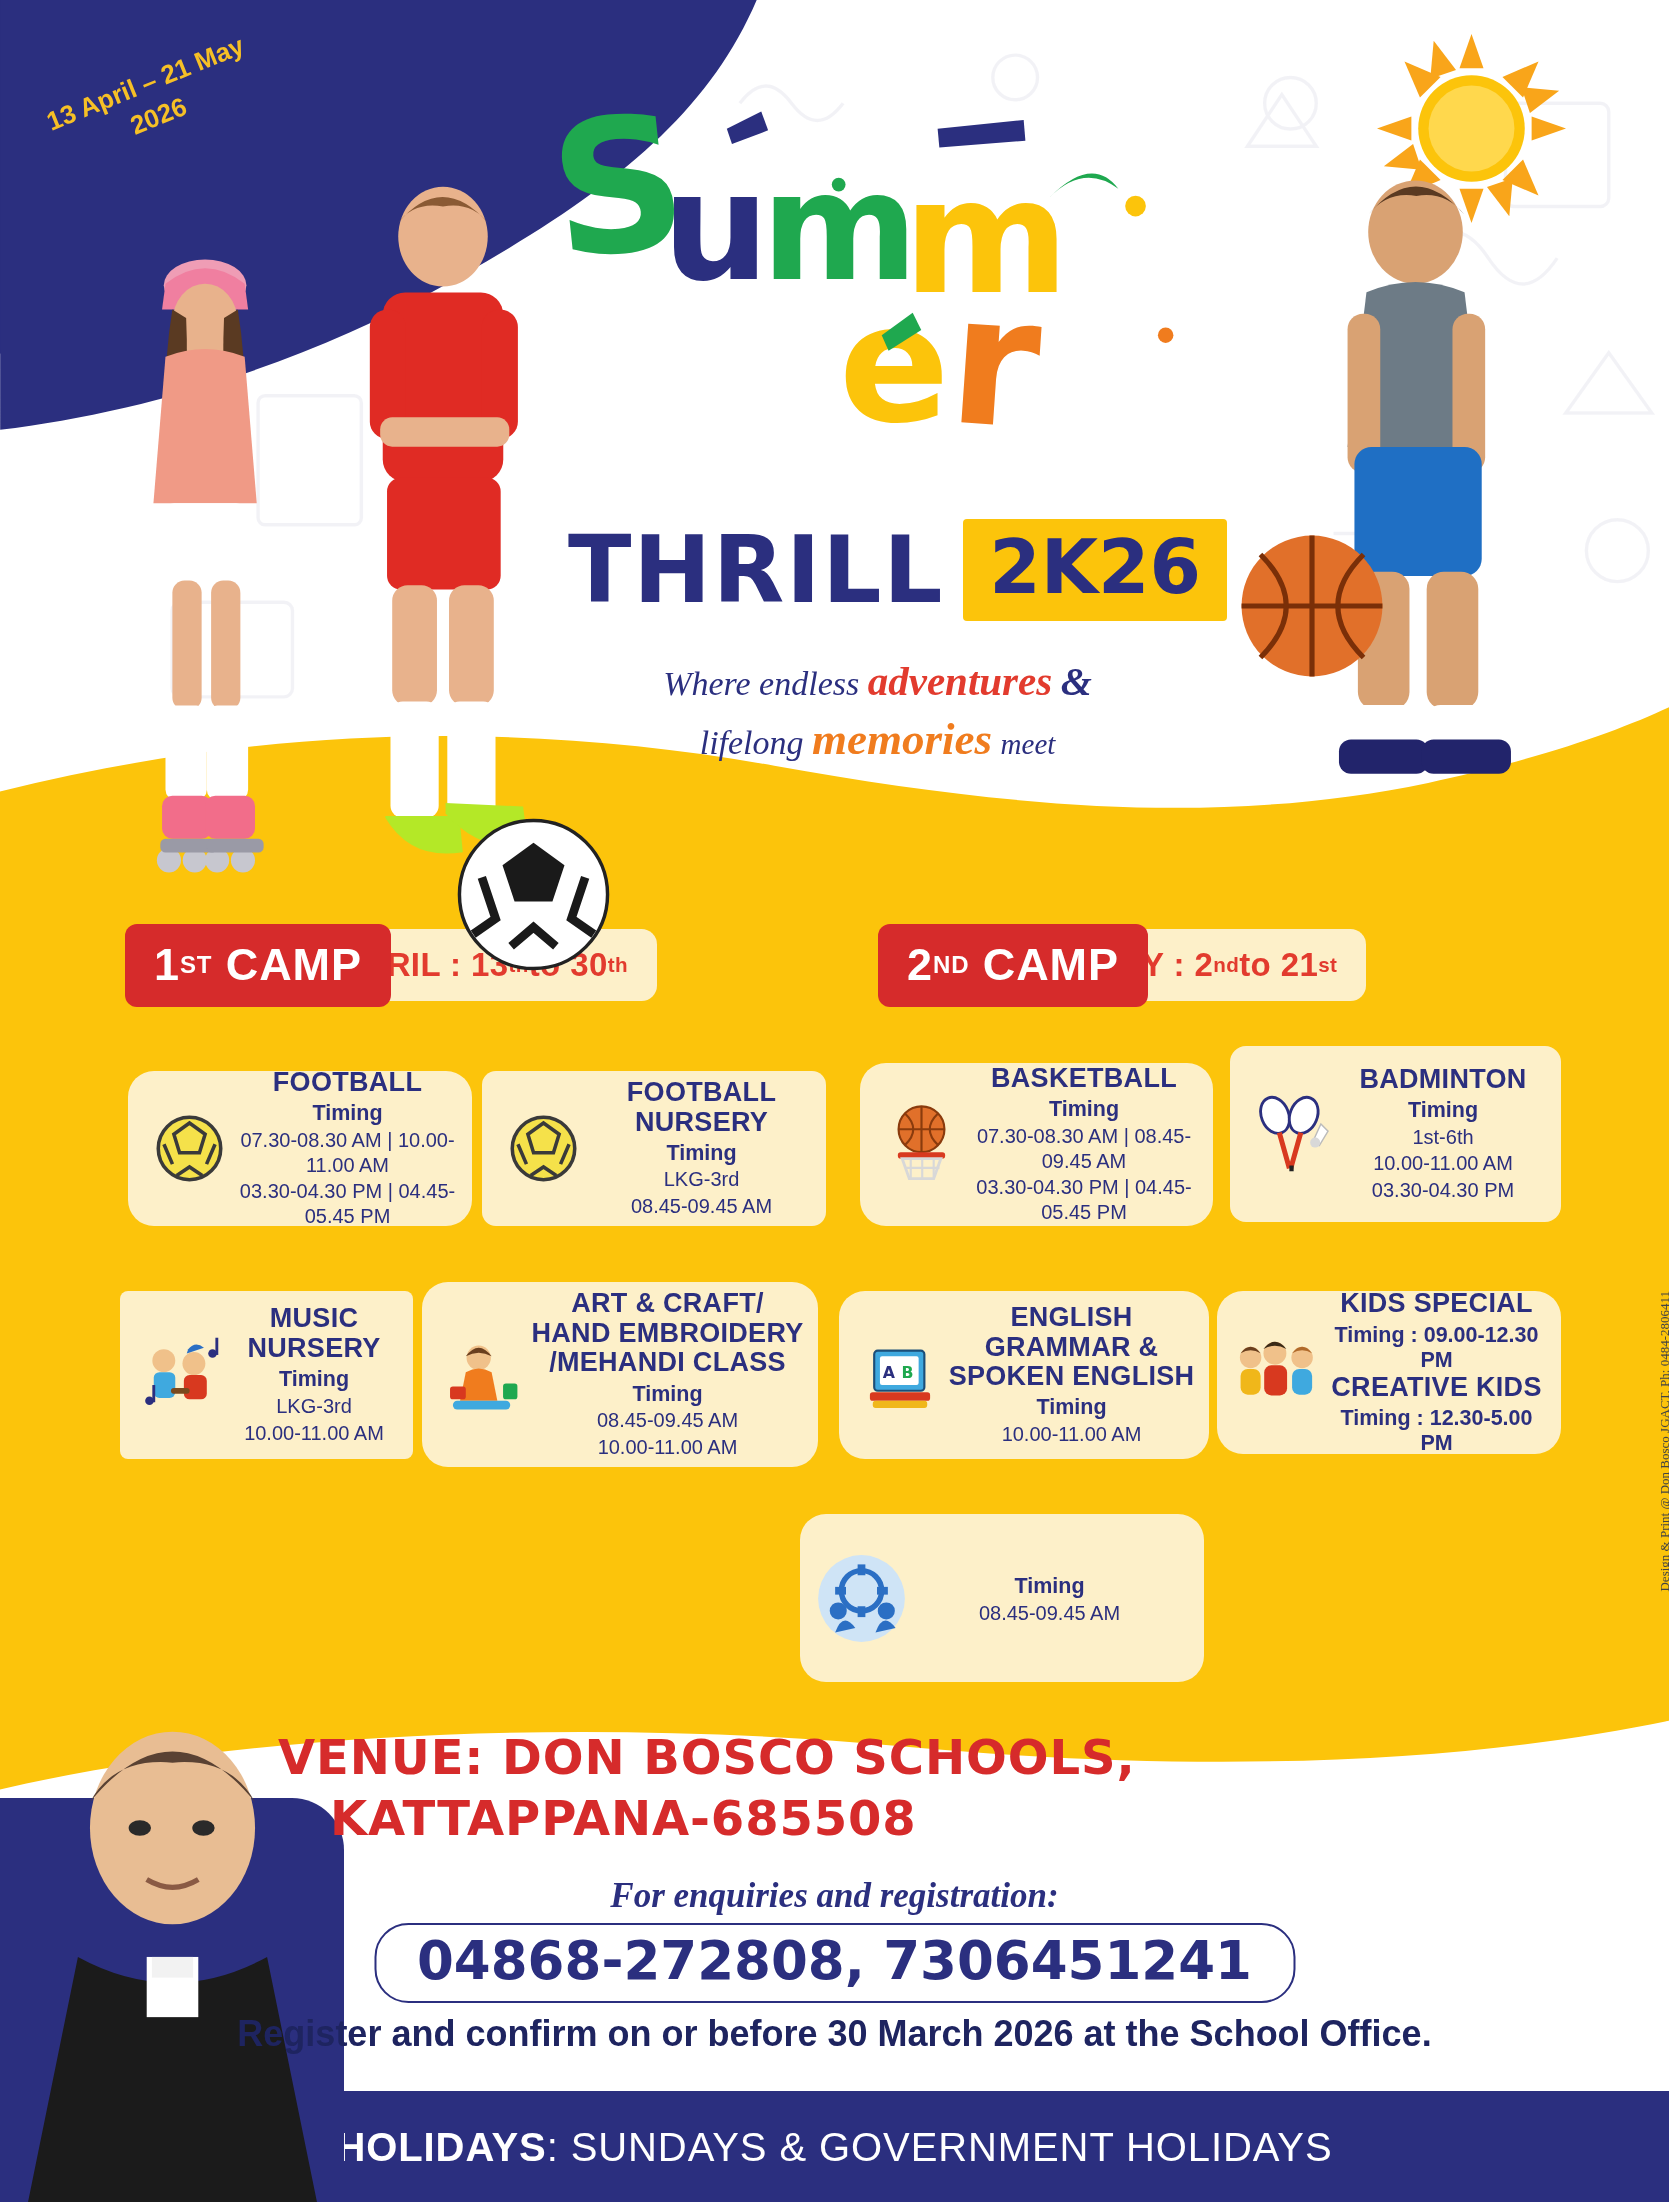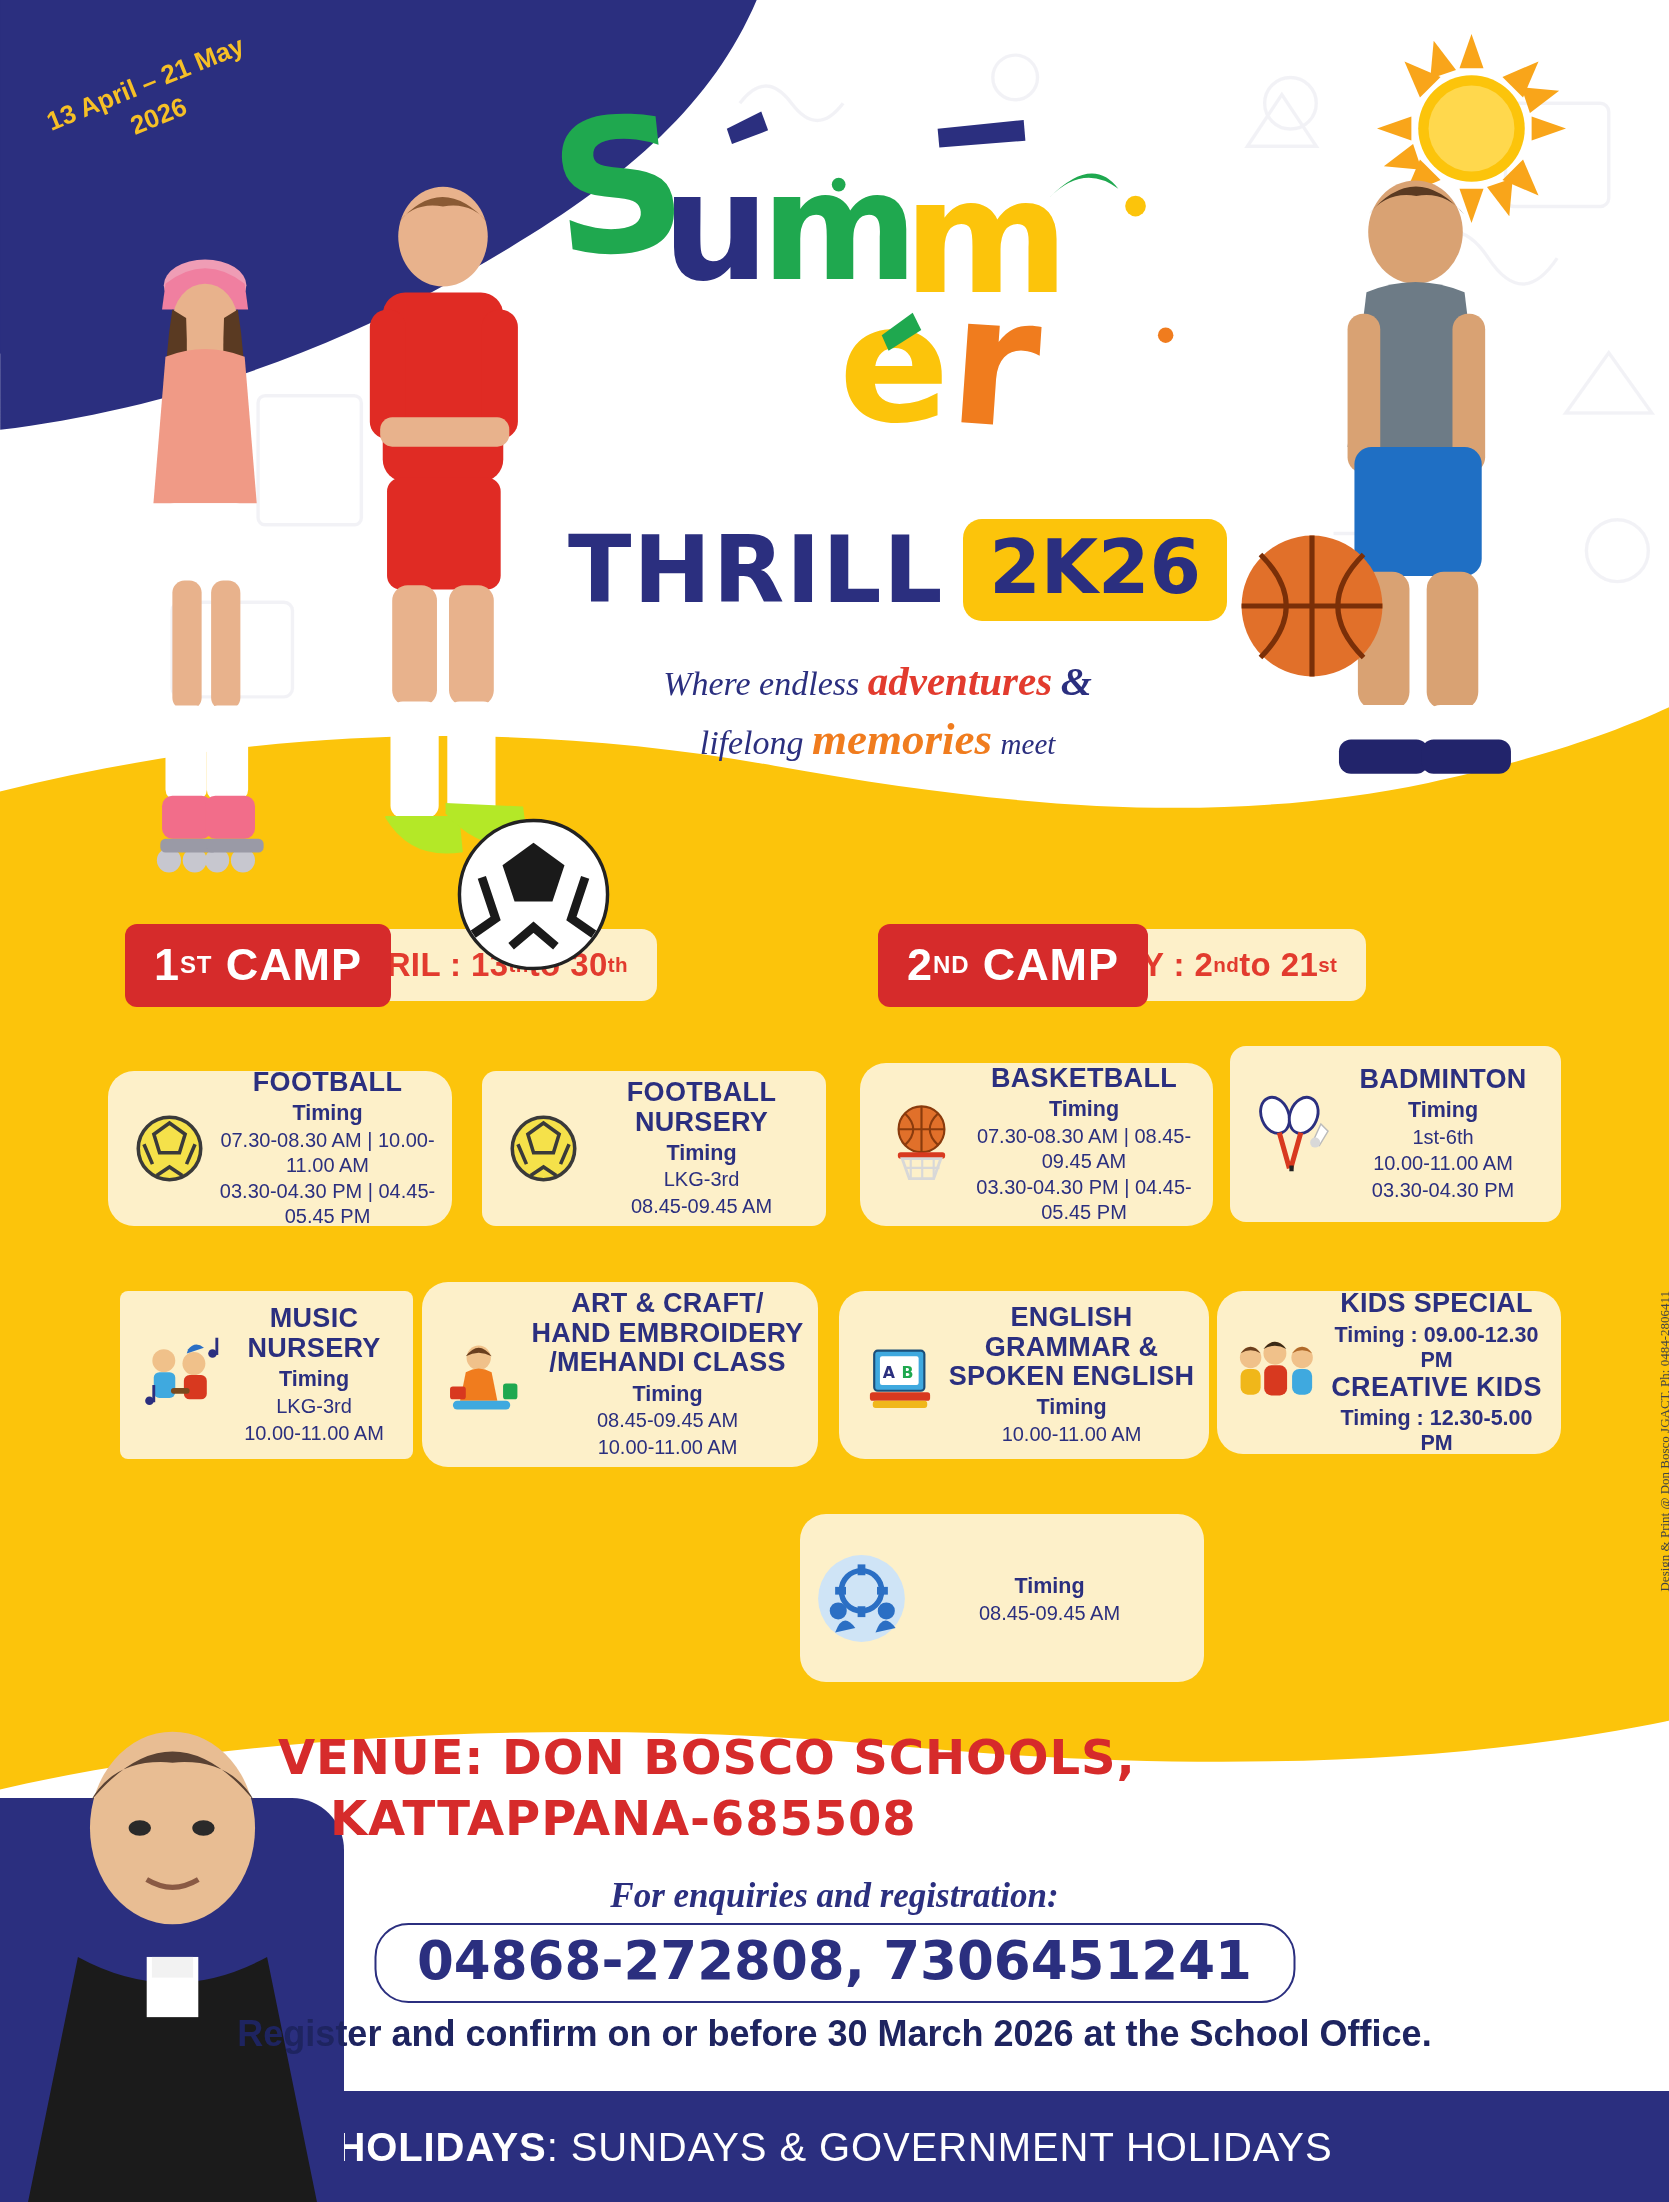--- a/index.html
+++ b/index.html
@@ -61,21 +61,21 @@
   }
   .thrill-text {
     font-size: 93px;
     font-weight: bold;
     color: #2b2f7f;
     letter-spacing: 1.7px;
     font-family: "DejaVu Sans", sans-serif;
   }
   .thrill-pill {
     background: #fcc40b;
-    border-radius: 19px;
+    border-radius: 4px;
     padding: 5.2px 26px 10.3px 26px;
     color: #2b2f7f;
     font-size: 74px;
     font-weight: bold;
     font-family: "DejaVu Sans", sans-serif;
   }
   .tagline {
     position: absolute;
     left: 559px; top: 654px;
     width: 637px;
@@ -417,21 +417,21 @@
       <span>MAY : 2</span>
         <sup>nd</sup>
         <span> to 21</span>
         <sup>st</sup>
     </div>
     <div class="camp-red">
       <span>2</span><sup>ND</sup>&nbsp;<span>CAMP</span>
     </div>
   </div>
 
-  <div class="card" style="left:108px; top:1071px; width:344px; height:155px;">
+  <div class="card" style="left:128px; top:1071px; width:344px; height:155px;">
     <div class="card-icon">
       <svg viewBox="0 0 100 100" width="71" height="71">
           <circle cx="50" cy="50" r="44" fill="#f5e14a" stroke="#3a3a3a" stroke-width="5"></circle>
           <path d="M50 14 l22 16 -8 26 -28 0 -8 -26z" fill="none" stroke="#3a3a3a" stroke-width="5"></path>
           <path d="M14 44 l12 28 M86 44 l-12 28 M32 88 l18 -12 18 12" fill="none" stroke="#3a3a3a" stroke-width="5"></path>
         </svg>
     </div>
     <div class="card-body">
       <div class="title">FOOTBALL</div>
       <div class="sub">Timing</div>

